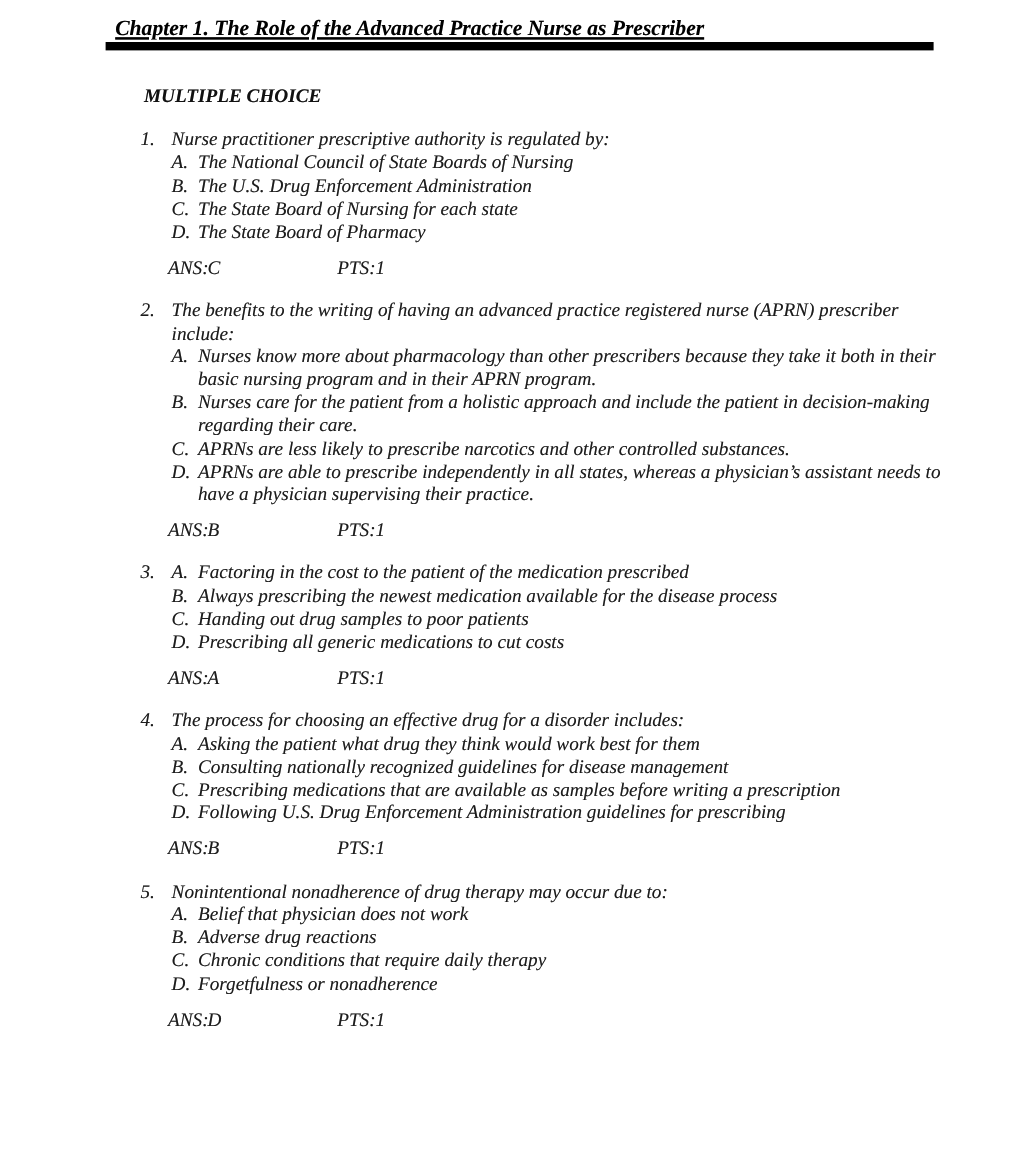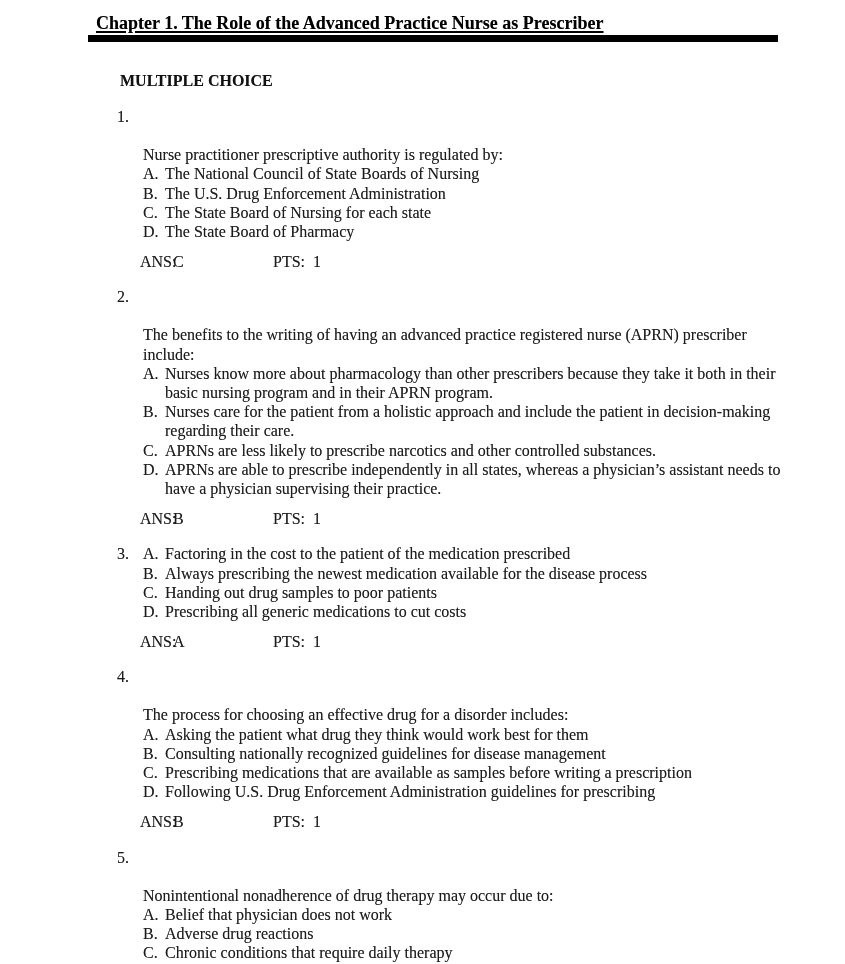--- a/index.html
+++ b/index.html
@@ -11,20 +11,21 @@
     position: relative;
     width: 845px;
     height: 964px;
     background: #ffffff;
     overflow: hidden;
     font-family: "Liberation Serif", "DejaVu Serif", serif;
     font-size: 16px;
     line-height: 19.2px;
     color: #1c1c1c;
     text-shadow: 0 0 0.5px rgba(30,30,30,0.45);
+    font-style: italic;
   }
   .doc-title {
     margin: 13px 0 0 96px;
     font-size: 18px;
     line-height: 20px;
     font-weight: bold;
     color: #000000;
     text-decoration: underline;
     text-decoration-thickness: 2px;
     text-underline-offset: 2px;
@@ -54,41 +55,40 @@
   .q-num {
     width: 26px;
     flex: 0 0 26px;
   }
   .q-body {
     width: 655px;
     flex: 0 0 655px;
   }
   .q-stem {
     max-width: 655px;
-    margin-top: 38px;
   }
   .opt {
     display: flex;
   }
   .opt-letter {
     width: 22px;
     flex: 0 0 22px;
   }
   .opt-text {
     width: 625px;
     flex: 0 0 625px;
   }
   .ans-row {
     margin-top: 11px;
     margin-left: -3px;
     white-space: nowrap;
   }
   .ans-label { display: inline-block; width: 33px; }
   .ans-value { display: inline-block; width: 100px; }
-  .pts-label { display: inline-block; width: 40px; }
+  .pts-label { display: inline-block; width: 40px; text-align: right; }
   .pts-value { display: inline-block; }
 </style>
 </head>
 <body>
 
 <div class="page">
   <div class="doc-title">Chapter 1. The Role of the Advanced Practice Nurse as Prescriber</div>
   <div class="title-rule"></div>
   <div class="section-heading">MULTIPLE CHOICE</div>
 

